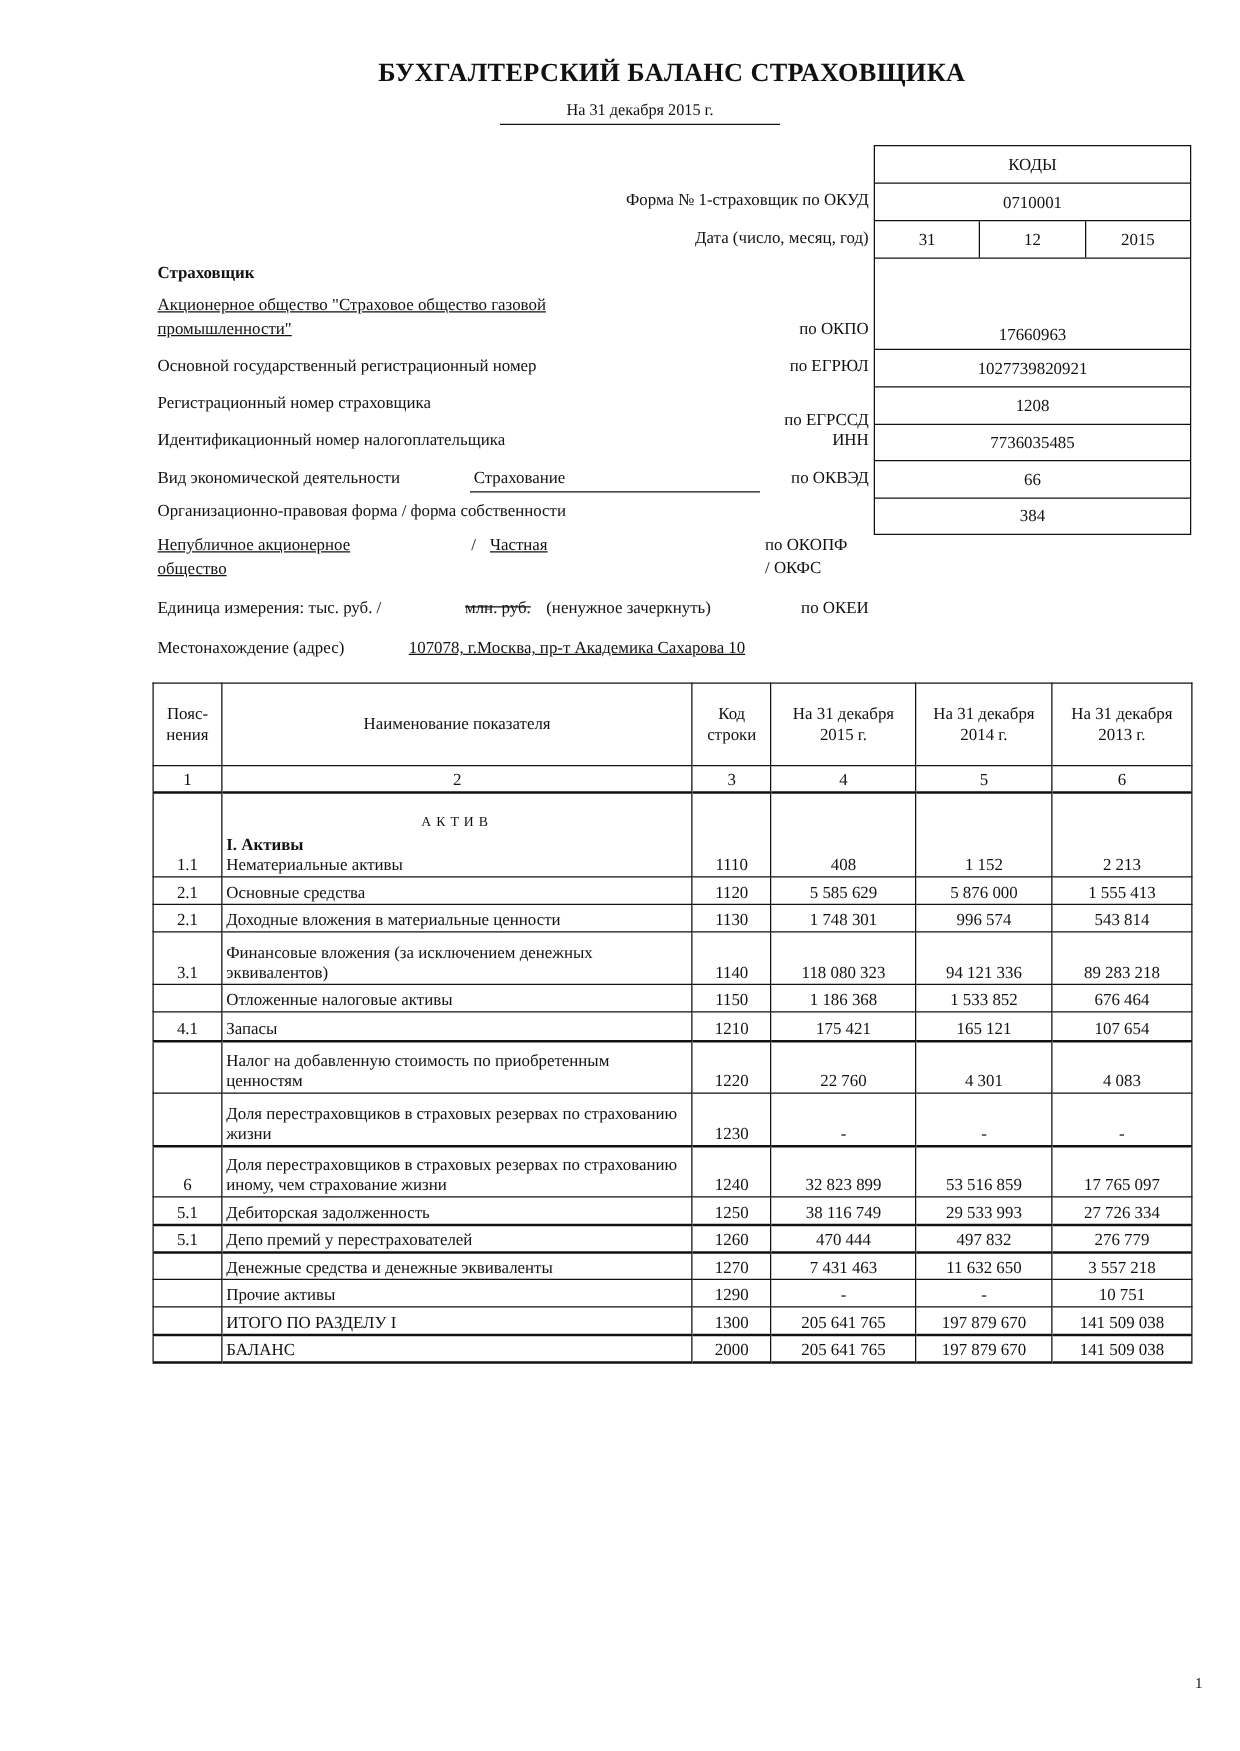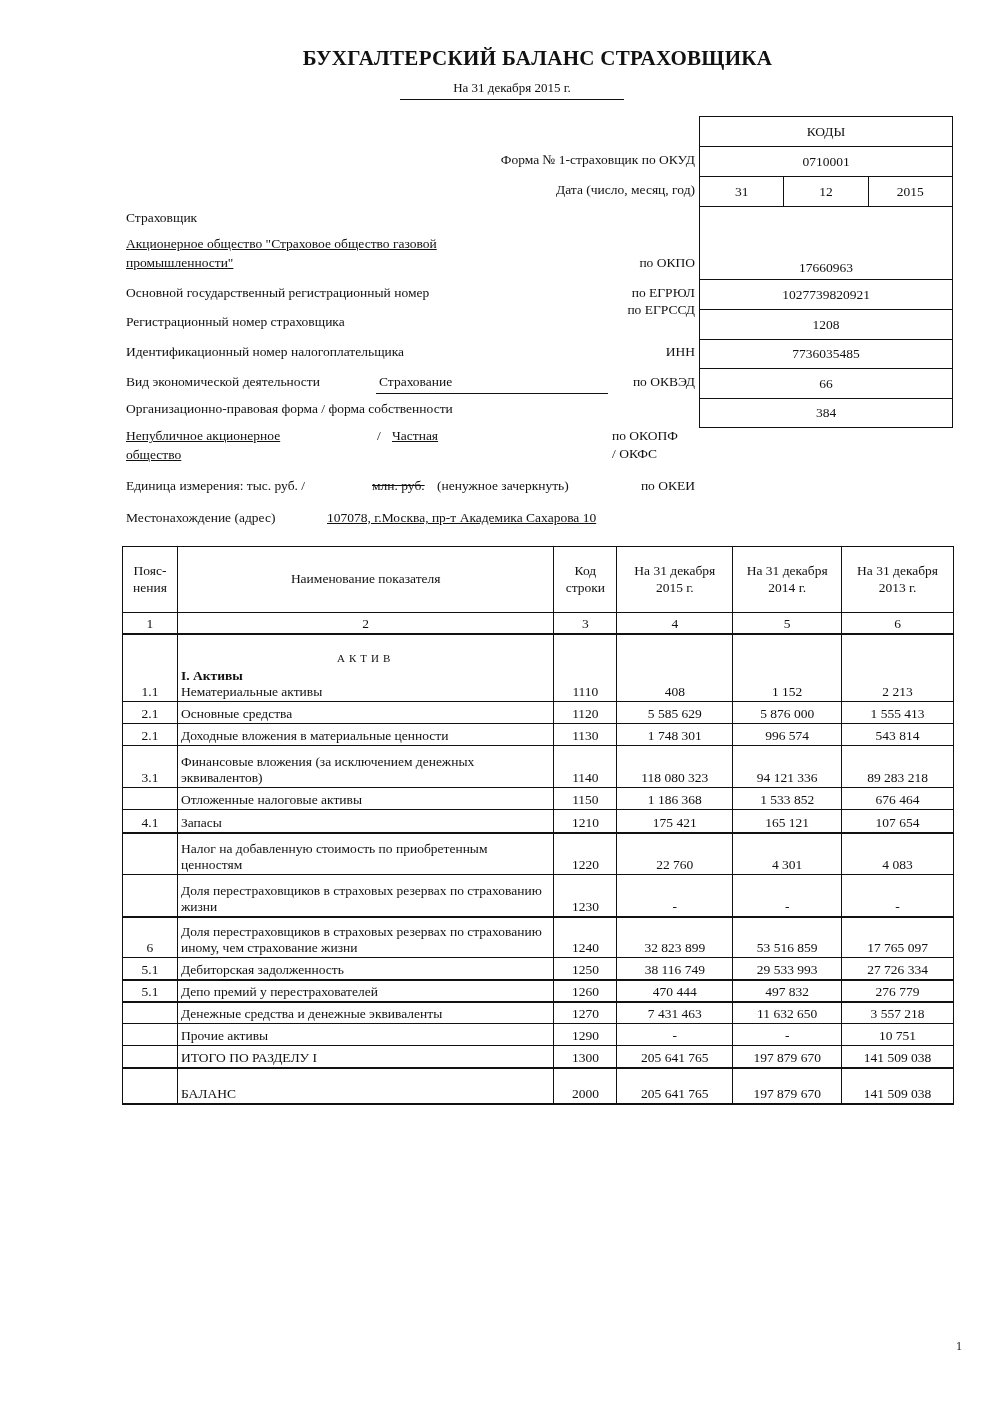--- a/index.html
+++ b/index.html
@@ -35,21 +35,21 @@
 <body>
 
 <div class="abs title">БУХГАЛТЕРСКИЙ БАЛАНС СТРАХОВЩИКА</div>
 <div class="abs subtitle">На 31 декабря 2015 г.</div>
 <div class="abs subtitle-line"></div>
 
 <div class="abs rlbl" style="right:297px; top:152px;">Форма № 1-страховщик по ОКУД</div>
 <div class="abs rlbl" style="right:297px; top:182px;">Дата (число, месяц, год)</div>
 <div class="abs rlbl" style="right:297px; top:255px;">по ОКПО</div>
 <div class="abs rlbl" style="right:297px; top:285px;">по ЕГРЮЛ</div>
-<div class="abs rlbl" style="right:297px; top:302px;">по ЕГРССД</div>
+<div class="abs rlbl" style="right:297px; top:328px;">по ЕГРССД</div>
 <div class="abs rlbl" style="right:297px; top:344px;">ИНН</div>
 <div class="abs rlbl" style="right:297px; top:374px;">по ОКВЭД</div>
 <div class="abs lbl" style="left:612px; top:428px;">по ОКОПФ</div>
 <div class="abs lbl" style="left:612px; top:446px;">/ ОКФС</div>
 <div class="abs rlbl" style="right:297px; top:478px;">по ОКЕИ</div>
 
 <div class="abs codes">
   <div class="crow" style="height:29px;">
     <div class="cell">КОДЫ</div>
   </div>
@@ -74,21 +74,21 @@
     <div class="cell">7736035485</div>
   </div>
   <div class="crow" style="height:30px;">
     <div class="cell">66</div>
   </div>
   <div class="crow" style="height:29px;">
     <div class="cell">384</div>
   </div>
 </div>
 
-<div class="abs lbl" style="left:126px; top:210px;">Страховщик</div>
+<div class="abs lbl" style="left:126px; top:210px;font-weight:bold;">Страховщик</div>
 <div class="abs lbl u" style="left:126px; top:236px;">Акционерное общество "Страховое общество газовой</div>
 <div class="abs lbl u" style="left:126px; top:255px;">промышленности"</div>
 <div class="abs lbl" style="left:126px; top:285px;">Основной государственный регистрационный номер</div>
 <div class="abs lbl" style="left:126px; top:314px;">Регистрационный номер страховщика</div>
 <div class="abs lbl" style="left:126px; top:344px;">Идентификационный номер налогоплательщика</div>
 <div class="abs lbl" style="left:126px; top:374px;">Вид экономической деятельности</div>
 <div class="abs lbl" style="left:379px; top:374px;">Страхование</div>
 <div class="abs" style="left:376px; top:393px; width:232px; border-top:1.5px solid #111;"></div>
 <div class="abs lbl" style="left:126px; top:401px;">Организационно-правовая форма / форма собственности</div>
 <div class="abs lbl u" style="left:126px; top:428px;">Непубличное акционерное</div>
@@ -236,21 +236,21 @@
     <td class="num">10 751</td>
   </tr>
   <tr class="thick" style="height:22px;">
     <td class="exp"></td>
     <td>ИТОГО ПО РАЗДЕЛУ I</td>
     <td class="code">1300</td>
     <td class="num">205 641 765</td>
     <td class="num">197 879 670</td>
     <td class="num">141 509 038</td>
   </tr>
-  <tr class="thick" style="height:36px;">
+  <tr class="thick" style="height:22px;">
     <td class="exp"></td>
     <td>БАЛАНС</td>
     <td class="code">2000</td>
     <td class="num">205 641 765</td>
     <td class="num">197 879 670</td>
     <td class="num">141 509 038</td>
   </tr>
 </tbody>
   </table>
 

